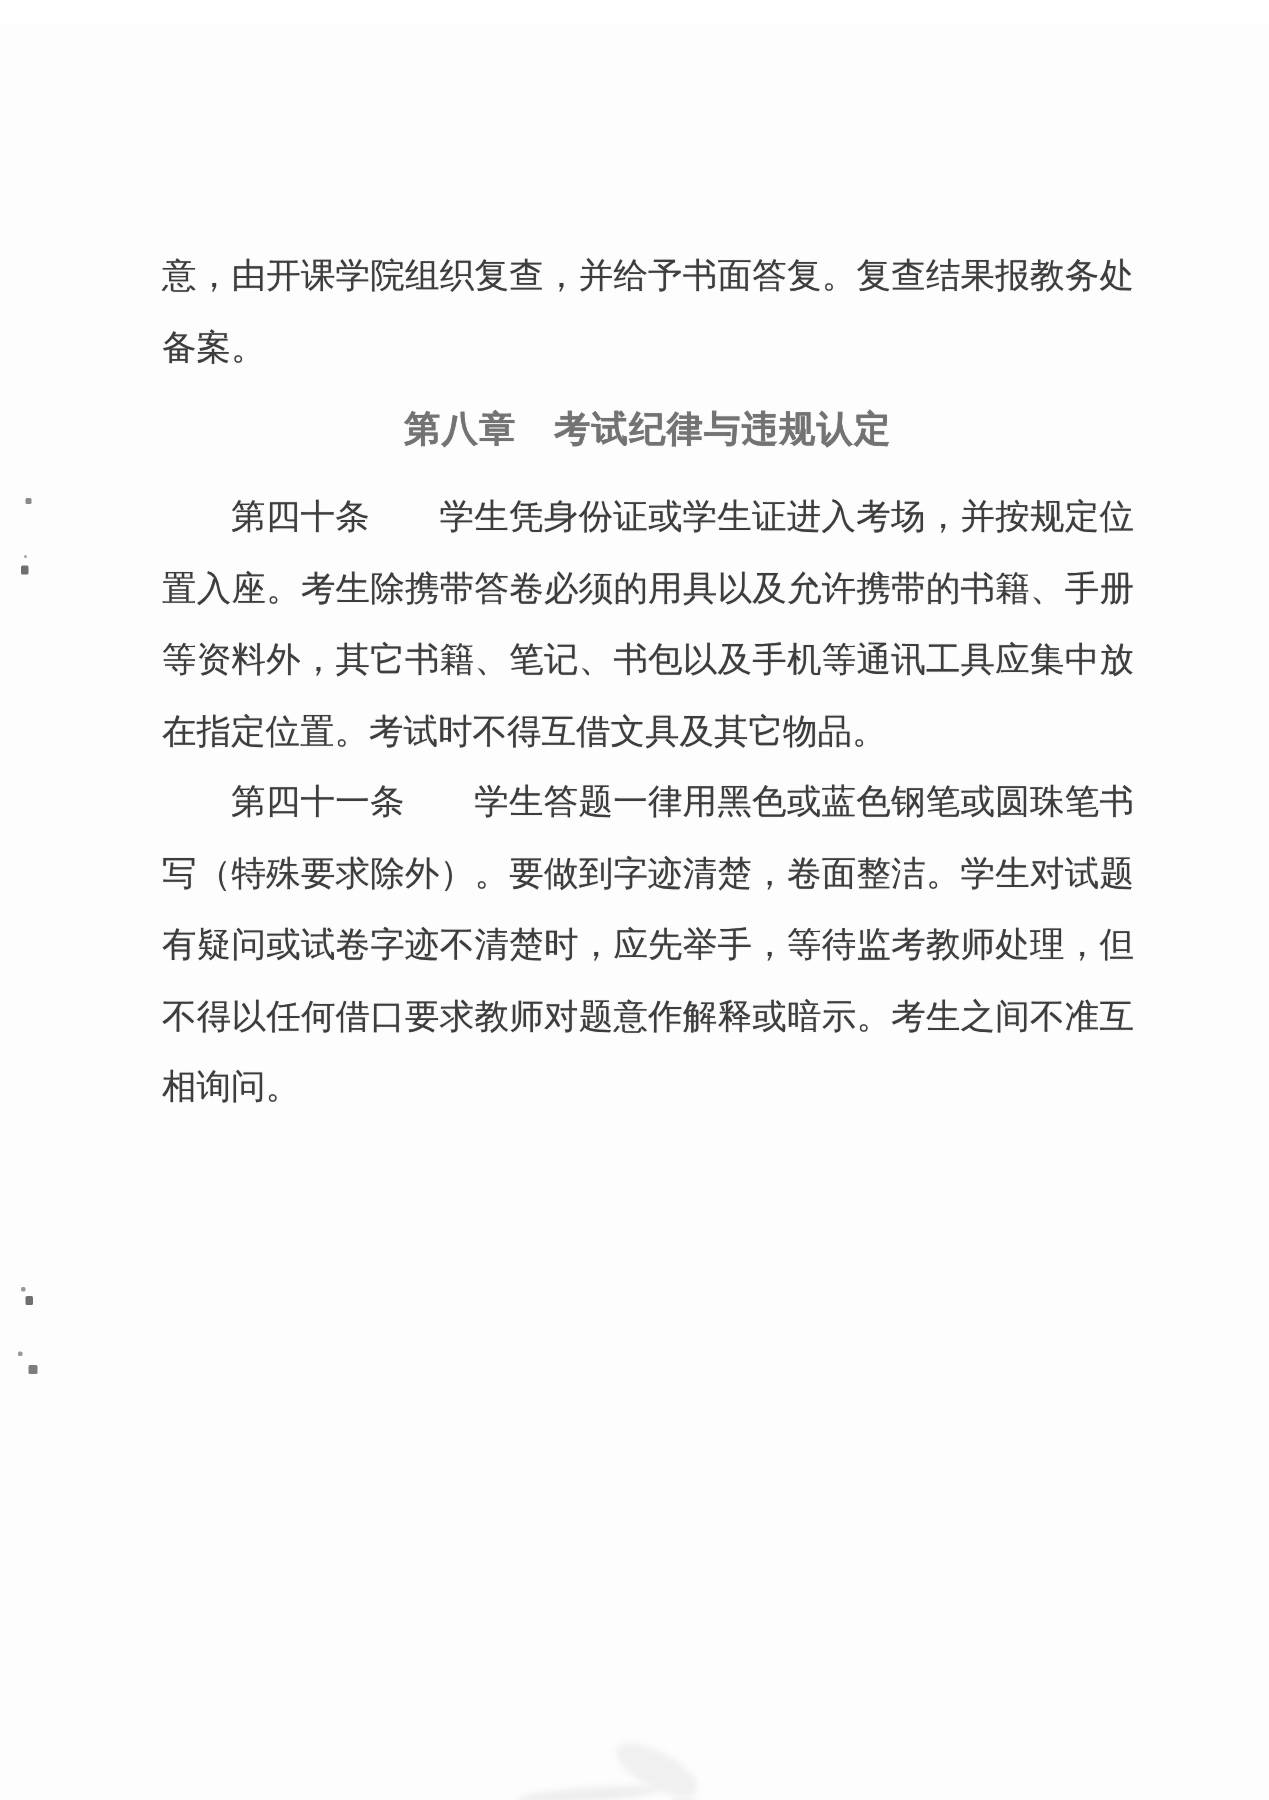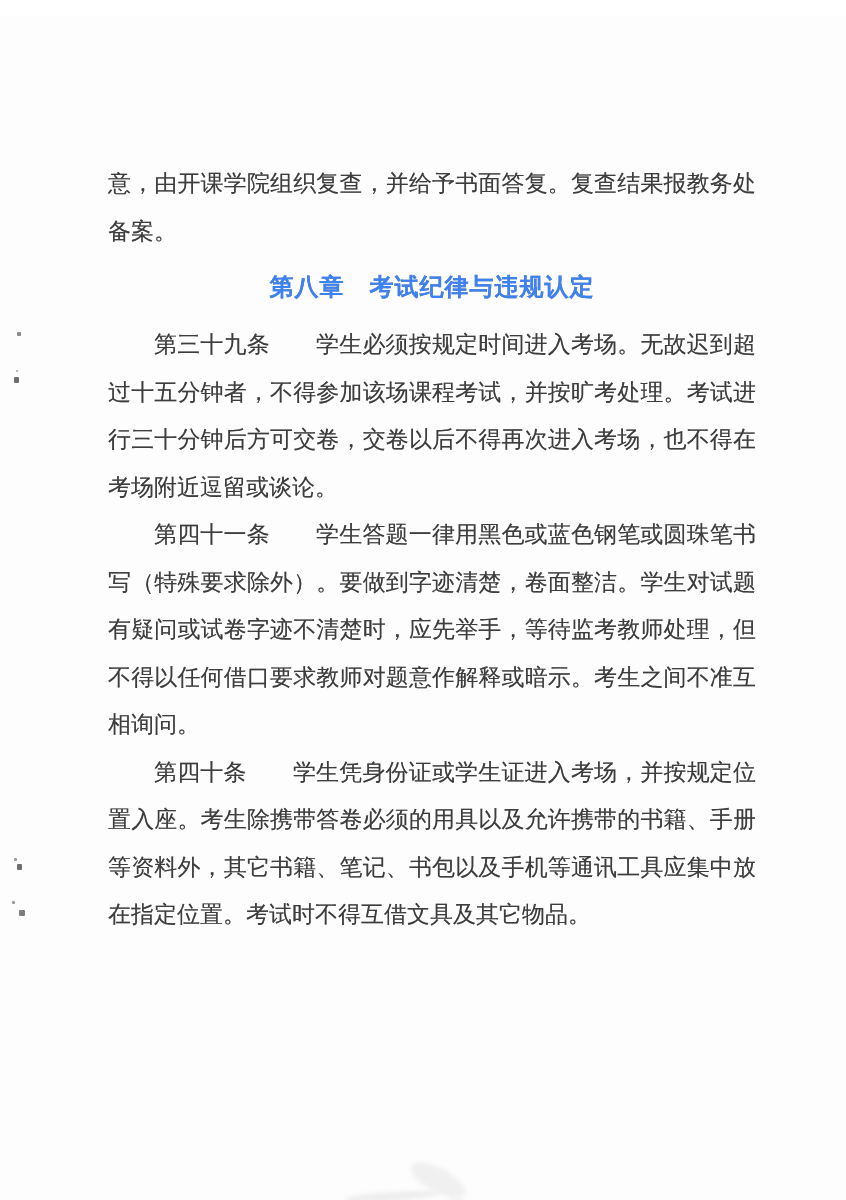--- a/index.html
+++ b/index.html
@@ -34,21 +34,21 @@
     text-indent: 2em;
   }
   .chapter {
     margin: 8px 0 10px 0;
     text-align: center;
     text-indent: 0;
     font-family: "Liberation Sans", "DejaVu Sans", sans-serif;
     font-size: 24px;
     font-weight: 700;
     line-height: 48px;
-    color: #3b82f6;
+    color: #737373;
     letter-spacing: 1px;
     text-shadow: 0 0 0.5px rgba(48,48,48,0.6);
   }
   
   .speck {
     position: absolute;
     background: #7a7a7a;
     border-radius: 1px;
   }
   .speck.s1 { left: 17px; top: 316px; width: 4px; height: 4px; background:#8a8a8a; }
@@ -73,25 +73,24 @@
 <body>
 
 <div class="page">
 
   <div class="content">
     <p class="para">意，由开课学院组织复查，并给予书面答复。复查结果报教务处备案。</p>
 
 
     <h2 class="chapter">第八章　考试纪律与违规认定</h2>
 
-    <p class="para indent">第三十九条　　学生必须按规定时间进入考场。无故迟到超过十五分钟者，不得参加该场课程考试，并按旷考处理。考试进行三十分钟后方可交卷，交卷以后不得再次进入考场，也不得在考场附近逗留或谈论。</p>
+
+    <p class="para indent">第四十条　　学生凭身份证或学生证进入考场，并按规定位置入座。考生除携带答卷必须的用具以及允许携带的书籍、手册等资料外，其它书籍、笔记、书包以及手机等通讯工具应集中放在指定位置。考试时不得互借文具及其它物品。</p>
 
     <p class="para indent">第四十一条　　学生答题一律用黑色或蓝色钢笔或圆珠笔书写（特殊要求除外）。要做到字迹清楚，卷面整洁。学生对试题有疑问或试卷字迹不清楚时，应先举手，等待监考教师处理，但不得以任何借口要求教师对题意作解释或暗示。考生之间不准互相询问。</p>
-
-    <p class="para indent">第四十条　　学生凭身份证或学生证进入考场，并按规定位置入座。考生除携带答卷必须的用具以及允许携带的书籍、手册等资料外，其它书籍、笔记、书包以及手机等通讯工具应集中放在指定位置。考试时不得互借文具及其它物品。</p>
   </div>
 
   <div class="speck s1"></div>
   <div class="speck s2"></div>
   <div class="speck s3"></div>
   <div class="speck s4"></div>
   <div class="speck s5"></div>
   <div class="speck s6"></div>
   <div class="speck s7"></div>
 

